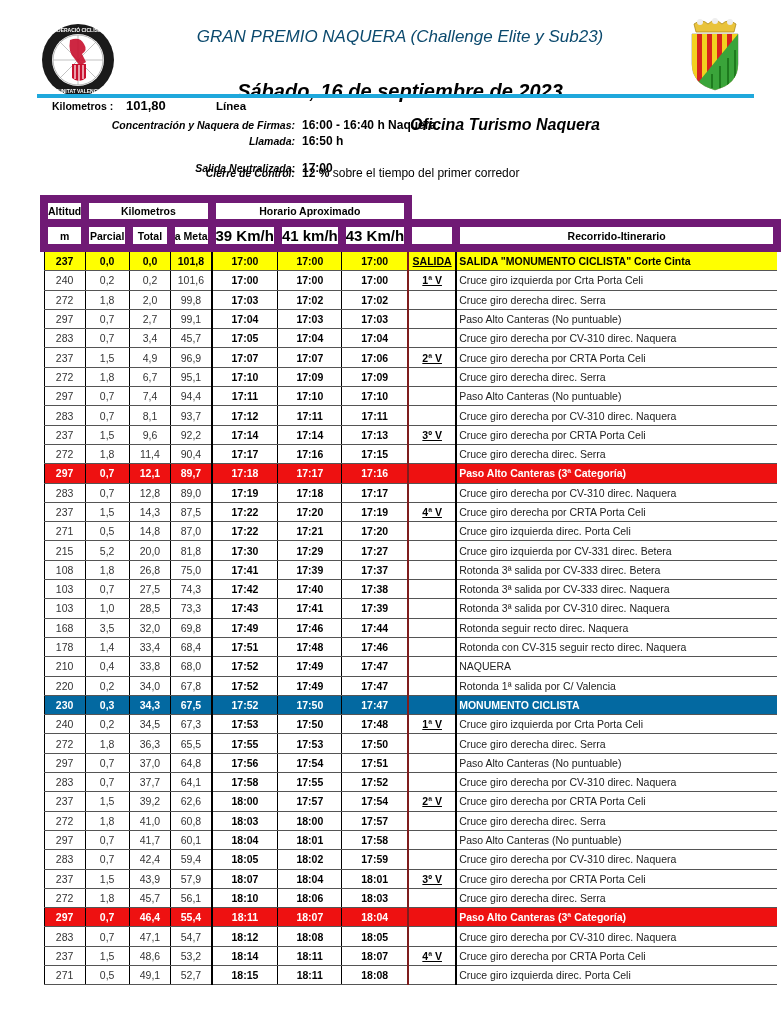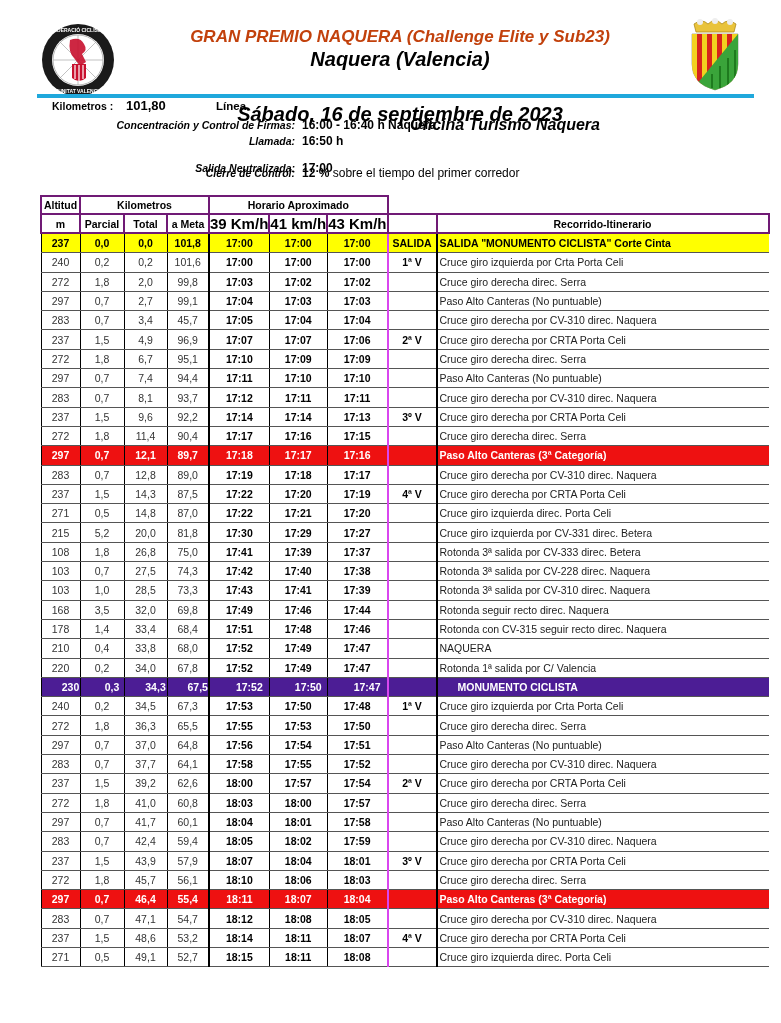--- a/index.html
+++ b/index.html
@@ -2,51 +2,51 @@
 <html><head>
 <meta charset="utf-8">
 <style>
   html, body { margin: 0; padding: 0; background: #ffffff; }
   body { width: 781px; height: 1023px; position: relative; overflow: hidden; font-family: "Liberation Sans", sans-serif; color: #000; }
 
   .logo-left { position: absolute; left: 40px; top: 22px; width: 76px; height: 76px; }
   .logo-right { position: absolute; left: 688px; top: 18px; width: 54px; height: 74px; }
 
   .title-block { position: absolute; left: 130px; top: 26px; width: 540px; text-align: center; }
-  .t1 { font-size: 17px; font-weight: bold; font-style: italic; color: #c2410c; line-height: 22px; }
+  .t1 { font-size: 17px; font-weight: normal; font-style: italic; color: #0c4a6e; line-height: 22px; }
   .t2 { font-size: 20px; font-weight: bold; font-style: italic; line-height: 23px; }
   .t3 { font-size: 20px; font-weight: bold; font-style: italic; line-height: 24px; margin-top: 31px; }
 
   .blue-rule { position: absolute; left: 37px; top: 94px; width: 717px; height: 4px; background: #1fa8dc; }
   .km-lab { position: absolute; left: 44px; top: 100px; font-size: 10.5px; font-weight: bold; margin-left: 8px; }
   .km-val { position: absolute; left: 126px; top: 98px; font-size: 13px; font-weight: bold; }
   .km-type { position: absolute; left: 216px; top: 100px; font-size: 11.5px; font-weight: bold; }
   .row-info { position: absolute; left: 40px; width: 560px; height: 17px; font-size: 12px; }
   .row-info .lab { position: absolute; right: 305px; top: 1px; font-size: 10.5px; font-style: italic; font-weight: bold; white-space: nowrap; }
   .row-info .val { position: absolute; left: 262px; top: 0px; font-weight: bold; white-space: nowrap; }
   .row-info .extra { position: absolute; left: 370px; top: -2px; font-size: 16px; font-weight: bold; font-style: italic; white-space: nowrap; }
   .row-info .normal { font-weight: normal; }
 
   .sched { position: absolute; left: 40px; top: 195px; border-collapse: collapse; table-layout: fixed; }
   .sched td, .sched th { padding: 0; height: 18.3px; font-size: 10.5px; text-align: center; white-space: nowrap; overflow: hidden; border-bottom: 1px solid #555; }
-  .sched th { font-weight: bold; height: 16px; border: 2px solid #701a75; font-size: 10.5px; }
+  .sched th { font-weight: bold; height: 16px; border: 8px solid #701a75; font-size: 10.5px; }
   .sched .hdr2 th { font-size: 15px; }
   .sched th.blank { border: none; }
   .sched th.blank-b { border: none; border-left: 2px solid #000; }
   .sched td { border-left: 1px solid #000; }
   .sched td.c-alt { border-left: 1px solid #000; color: #333; }
   .sched td.c-num { color: #333; }
   .sched td.c-time { font-weight: bold; }
   .sched td.b-thick { border-left: 2px solid #000; }
-  .sched td.c-paso { font-weight: bold; border-left: 2px solid #d946ef; }
+  .sched td.c-paso { font-weight: bold; border-left: 2px solid #7f1d1d; text-decoration: underline; }
   .sched td.c-desc { text-align: left; padding-left: 2px; border-left: 2px solid #000; color: #222; }
 
   .sched tr.hl-yellow td { background: #ffff00; font-weight: bold; color: #000; }
   .sched tr.hl-red td { background: #ee1111; font-weight: bold; color: #fff; }
-  .sched tr.hl-blue td { background: #4c1d95; font-weight: bold; color: #fff; padding-left: 20px; }
+  .sched tr.hl-blue td { background: #0369a1; font-weight: bold; color: #fff; }
   .sched tr.hl-yellow td.c-desc, .sched tr.hl-red td.c-desc, .sched tr.hl-blue td.c-desc { font-weight: bold; }
 </style>
 </head>
 <body>
 
 <div class="logo-left">
   <svg width="76" height="76" viewBox="0 0 76 76">
     <circle cx="38" cy="38" r="36" fill="#1a1a1a"></circle>
     <circle cx="38" cy="38" r="26" fill="#ffffff"></circle>
     <circle cx="38" cy="38" r="25" fill="none" stroke="#888" stroke-width="0.6"></circle>
@@ -63,21 +63,20 @@
         <line x1="39" y1="43" x2="39" y2="59"></line>
         <line x1="43" y1="43" x2="43" y2="57"></line>
       </g>
     <text x="38" y="10" font-size="5" fill="#fff" text-anchor="middle" font-family="Liberation Sans, sans-serif" font-weight="bold">FEDERACIÓ CICLISME</text>
     <text x="38" y="71" font-size="5" fill="#fff" text-anchor="middle" font-family="Liberation Sans, sans-serif" font-weight="bold">COMUNITAT VALENCIANA</text>
   </svg>
 </div>
 
 <div class="title-block">
   <div class="t1">GRAN PREMIO NAQUERA (Challenge Elite y Sub23)</div>
-  <div class="t2">Naquera (Valencia)</div>
   <div class="t3">Sábado, 16 de septiembre de 2023</div>
 </div>
 
 <div class="logo-right">
   <svg width="54" height="74" viewBox="0 0 54 74">
     <path d="M6 6 Q14 0 20 6 Q27 -1 34 6 Q40 0 48 6 L46 14 L8 14 Z" fill="#e9c33a" stroke="#b08a1a" stroke-width="0.8"></path>
     <circle cx="12" cy="4" r="3" fill="#eee"></circle>
       <circle cx="27" cy="3" r="3" fill="#eee"></circle>
       <circle cx="42" cy="4" r="3" fill="#eee"></circle>
     <path d="M4 16 L50 16 L50 46 Q50 66 27 72 Q4 66 4 46 Z" fill="#f2d11f" stroke="#999" stroke-width="0.8"></path>
@@ -102,21 +101,21 @@
   </svg>
 </div>
 
 <div class="blue-rule"></div>
 
 <div class="km-lab">Kilometros :</div>
 <div class="km-val">101,80</div>
 <div class="km-type">Línea</div>
 
 <div class="row-info" style="top:118px;">
-  <span class="lab">Concentración y Control de Firmas:</span>
+  <span class="lab">Concentración y Naquera de Firmas:</span>
   <span class="val">16:00 - 16:40 h Naquera</span>
   <span class="extra">Oficina Turismo Naquera</span>
 </div>
 <div class="row-info" style="top:134px;">
   <span class="lab">Llamada:</span>
   <span class="val">16:50 h</span>
 </div>
 <div class="row-info" style="top:161px;">
   <span class="lab">Salida Neutralizada:</span>
   <span class="val">17:00</span>
@@ -348,21 +347,21 @@
       </tr>
       <tr>
         <td class="c-alt">103</td>
         <td class="c-num">0,7</td>
         <td class="c-num">27,5</td>
         <td class="c-num">74,3</td>
         <td class="c-time b-thick">17:42</td>
         <td class="c-time">17:40</td>
         <td class="c-time">17:38</td>
         <td class="c-paso"></td>
-        <td class="c-desc">Rotonda 3ª salida por CV-228 direc. Naquera</td>
+        <td class="c-desc">Rotonda 3ª salida por CV-333 direc. Naquera</td>
       </tr>
       <tr>
         <td class="c-alt">103</td>
         <td class="c-num">1,0</td>
         <td class="c-num">28,5</td>
         <td class="c-num">73,3</td>
         <td class="c-time b-thick">17:43</td>
         <td class="c-time">17:41</td>
         <td class="c-time">17:39</td>
         <td class="c-paso"></td>

